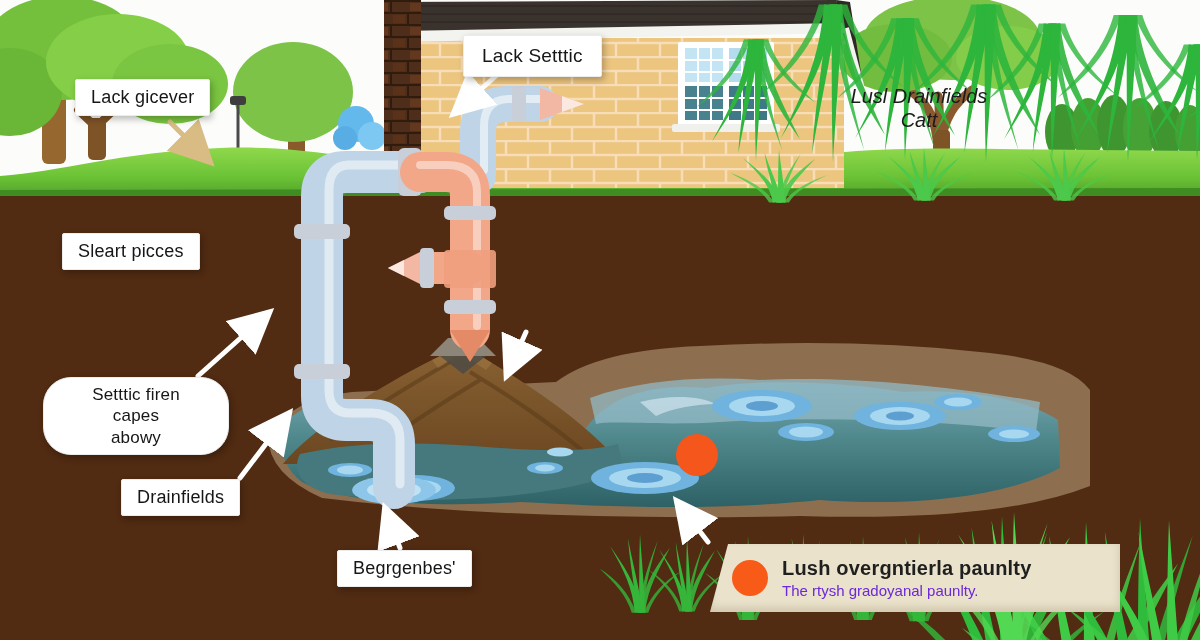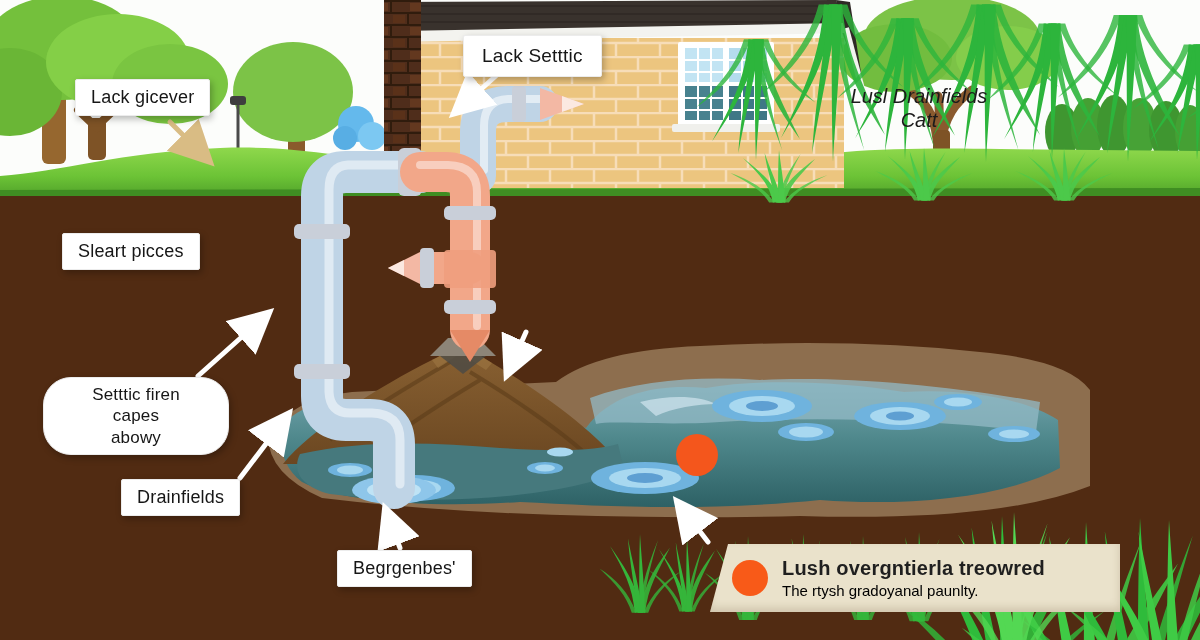--- a/index.html
+++ b/index.html
@@ -12,21 +12,21 @@
   .label.two-line{text-align:center;white-space:normal;line-height:1.25;padding:6px 23px;border-radius:28px;}
   .floating-text{position:absolute;color:#1b1b1b;font-size:20px;font-weight:500;
          text-align:center;line-height:1.2;background:transparent;font-style:italic;}
   #legend-box{position:absolute;left:710px;top:544px;width:410px;height:68px;
          background:#eae2cb;clip-path:polygon(18px 0,100% 0,100% 100%,0 100%);
          display:flex;align-items:center;gap:14px;padding-left:22px;box-sizing:border-box;
          box-shadow:inset 0 -4px 8px rgba(90,60,30,.18);}
   #legend-dot{width:36px;height:36px;border-radius:50%;background:#f85a18;flex:0 0 auto;}
   #legend-texts{display:flex;flex-direction:column;}
   #legend-title{font-size:20px;font-weight:bold;color:#1f1f1f;letter-spacing:.2px;}
-  #legend-sub{font-size:15px;color:#000000;margin-top:2px;}
+  #legend-sub{font-size:15px;color:#6d28d9;margin-top:2px;}
 </style>
 </head>
 <body>
 
 <div id="stage">
 
 <svg id="scene-svg" width="1200" height="640" viewBox="0 0 1200 640">
   <defs>
     <linearGradient id="grassGrad" x1="0" y1="0" x2="0" y2="1">
       <stop offset="0" stop-color="#8fd84c"></stop>
@@ -296,18 +296,18 @@
   <span>abowy</span>
 </div>
 
 <div class="label" style="left:121px;top:479px;">Drainfields</div>
 
 <div class="label" style="left:337px;top:550px;">Begrgenbes'</div>
 
 <div id="legend-box">
   <div id="legend-dot"></div>
   <div id="legend-texts">
-    <div id="legend-title">Lush overgntierla treowred</div>
+    <div id="legend-title">Lush overgntierla paunlty</div>
     <div id="legend-sub">The rtysh gradoyanal paunlty.</div>
   </div>
 </div>
 
 </div>
 
 </body></html>

